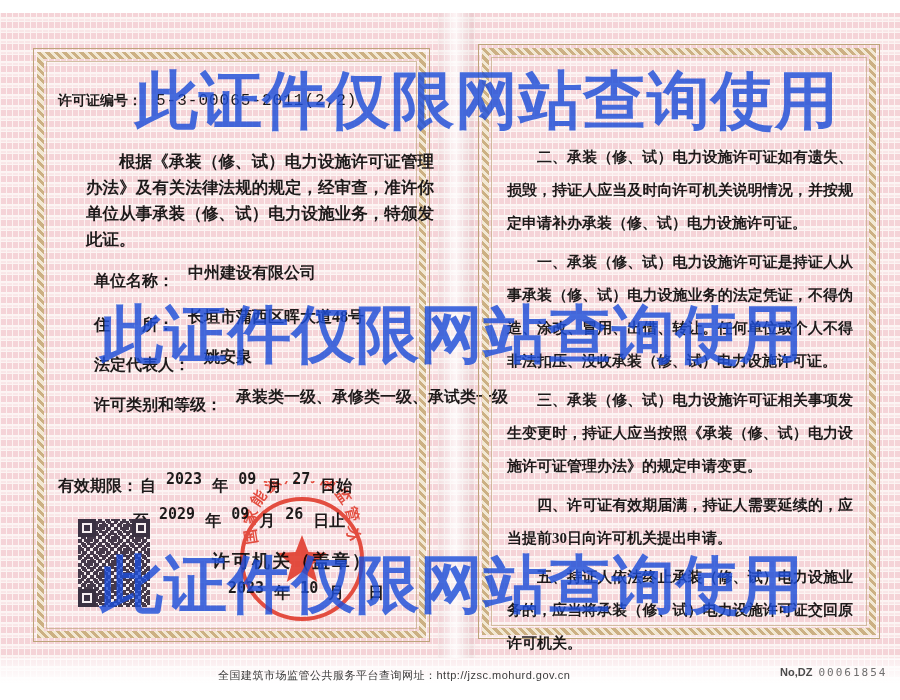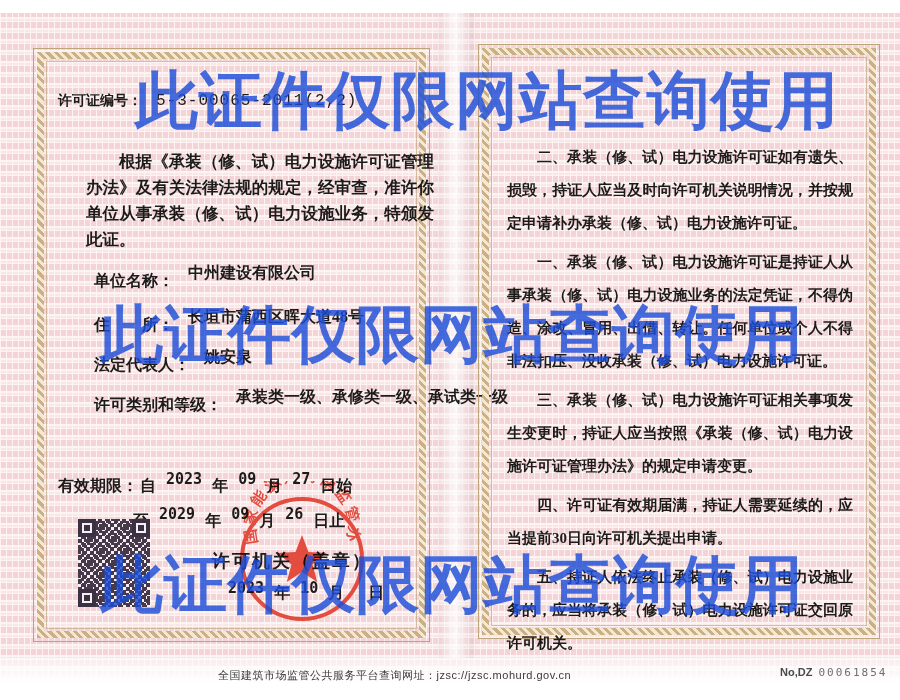--- a/index.html
+++ b/index.html
@@ -161,18 +161,18 @@
       <p>四、许可证有效期届满，持证人需要延续的，应当提前30日向许可机关提出申请。</p>
       <p>五、持证人依法终止承装（修、试）电力设施业务的，应当将承装（修、试）电力设施许可证交回原许可机关。</p>
     </div>
   </section>
 
   <div class="watermark wm1">此证件仅限网站查询使用</div>
   <div class="watermark wm2">此证件仅限网站查询使用</div>
   <div class="watermark wm3">此证件仅限网站查询使用</div>
 
   <div class="footer">
-    <span class="qurl">全国建筑市场监管公共服务平台查询网址：jzsc://jzsc.mohurd.gov.cn</span>
+    <span class="qurl">全国建筑市场监管公共服务平台查询网址：http://jzsc.mohurd.gov.cn</span>
     <span class="serial">
       <i class="sp">No,DZ</i><b class="sn">00061854</b>
     </span>
   </div>
 </div>
 
 </body></html>

